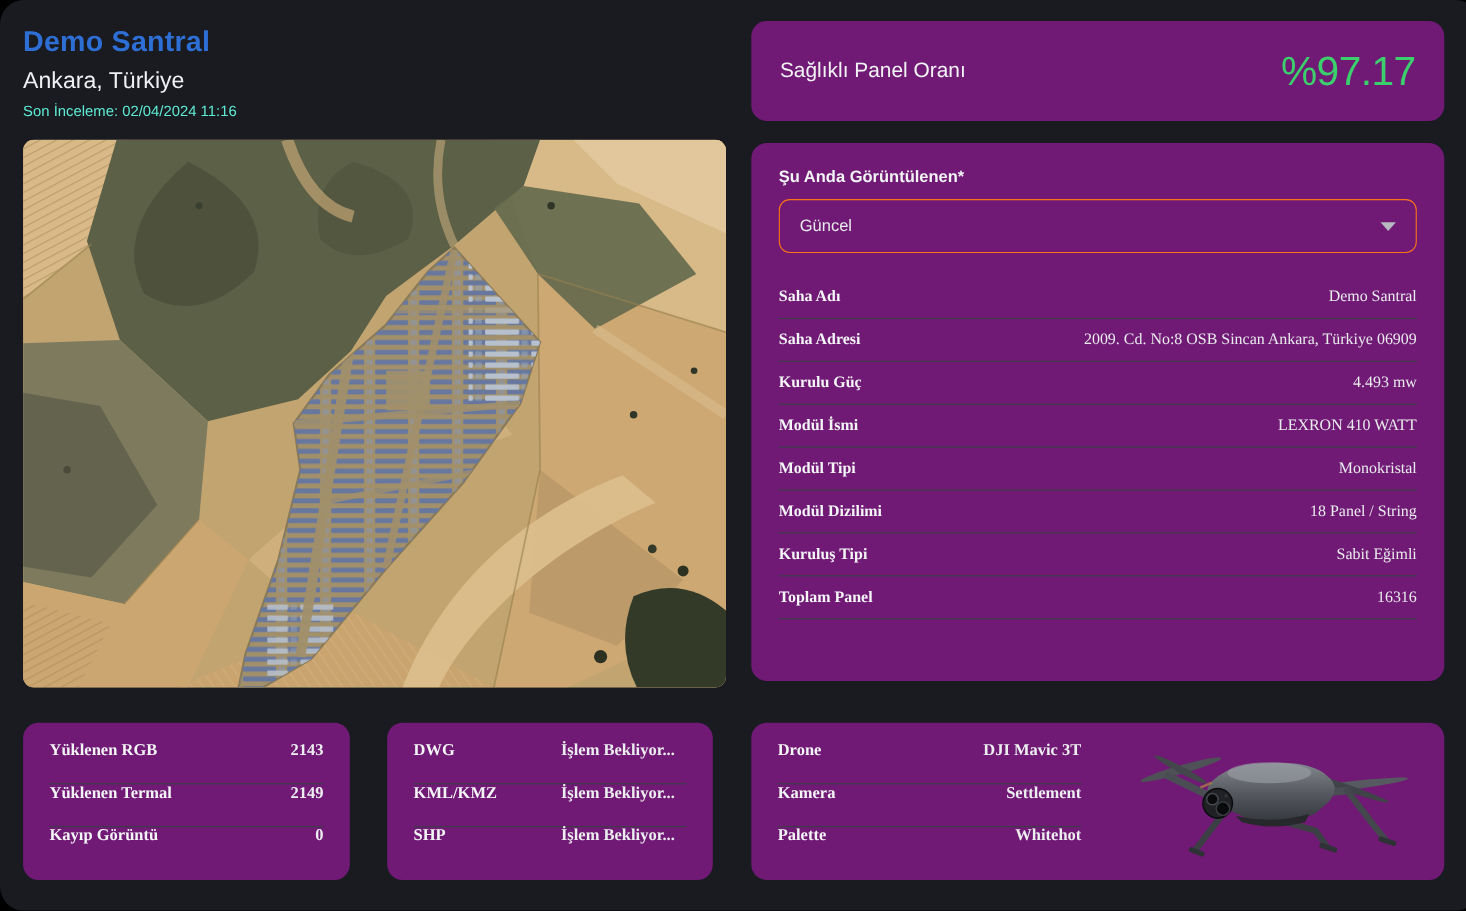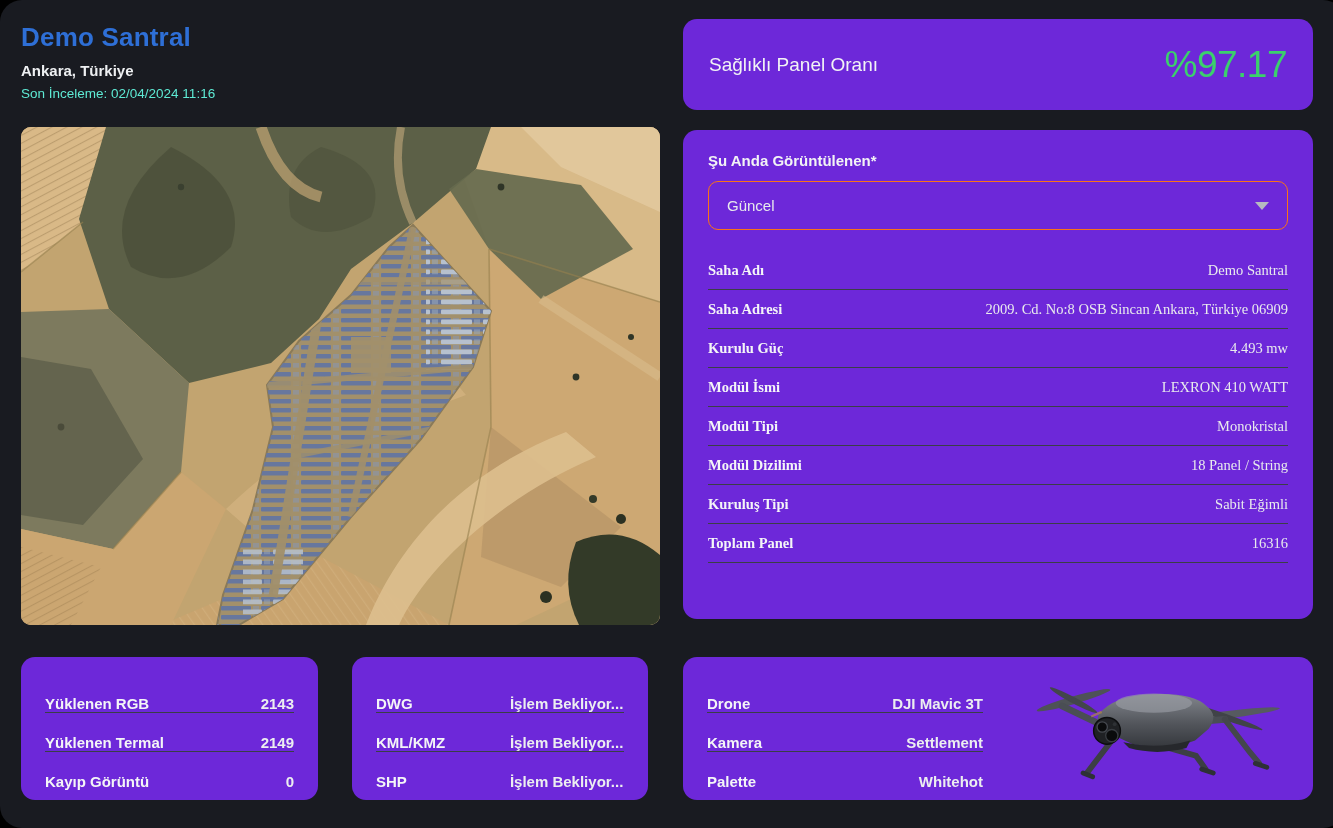--- a/index.html
+++ b/index.html
@@ -3,26 +3,26 @@
 <meta charset="utf-8">
 <style>
   html,body{margin:0;padding:0;background:#000;}
   .window{
     position:relative;width:1333px;height:828px;background:#191b21;
     border-radius:22px;overflow:hidden;
     font-family:"Liberation Sans","DejaVu Sans",sans-serif;
     padding-left:12px;
     -webkit-font-smoothing:antialiased;
   }
-  .card{position:absolute;background:#6d28d9;border-radius:14px;box-sizing:border-box;}
+  .card{position:absolute;background:#701a75;border-radius:14px;box-sizing:border-box;}
 
   
   .page-header{position:absolute;left:21px;top:22px;}
   .title{font-size:26px;font-weight:700;color:#2e6fd6;letter-spacing:.2px;}
-  .location{font-size:15px;color:#eef0f2;font-weight:700;margin-top:9px;}
+  .location{font-size:21px;color:#eef0f2;font-weight:400;margin-top:9px;}
   .inspection{font-size:13.5px;color:#5eead4;margin-top:7px;}
 
   
   .satellite{position:absolute;left:21px;top:127px;width:639px;height:498px;
     border-radius:10px;overflow:hidden;background:#b99f72;}
   .satellite svg{display:block;}
 
   
   .health-card{left:683px;top:19px;width:630px;height:91px;display:flex;
     align-items:center;justify-content:space-between;padding:0 26px;}
@@ -41,22 +41,22 @@
   .drow{height:38px;display:flex;align-items:center;justify-content:space-between;
     border-bottom:1px solid #3b3f46;}
   .drow-label{font-size:14.5px;font-weight:700;color:#f4f5f7;white-space:nowrap;}
   .drow-value{font-size:14.5px;color:#e9ebed;white-space:nowrap;}
 
   
   .stat-card{top:657px;height:143px;padding:17px 24px 0;}
   .card-uploads{left:21px;width:297px;}
   .card-exports{left:352px;width:296px;}
   .card-drone{left:683px;width:630px;}
-  .srow{height:38px;display:flex;align-items:flex-end;justify-content:space-between;
-    border-bottom:1px solid #3a3e45;}
+  .srow{height:38px;display:flex;align-items:flex-start;justify-content:space-between;
+    border-bottom:1px solid #3a3e45;font-family:Liberation Serif, serif;}
   .srow:last-child{border-bottom:none;}
   .srow-label{font-size:15px;font-weight:700;color:#f4f5f7;white-space:nowrap;}
   .srow-value{font-size:15px;font-weight:600;color:#eceef0;white-space:nowrap;}
   .card-exports .srow{justify-content:flex-start;}
   .card-exports .srow-label{flex:0 0 54%;}
   .card-exports .srow-value{text-align:left;}
   .card-drone .rows-narrow{width:276px;}
   .drone-img{position:absolute;right:6px;top:50%;transform:translateY(-50%);}
 </style>
 </head>

